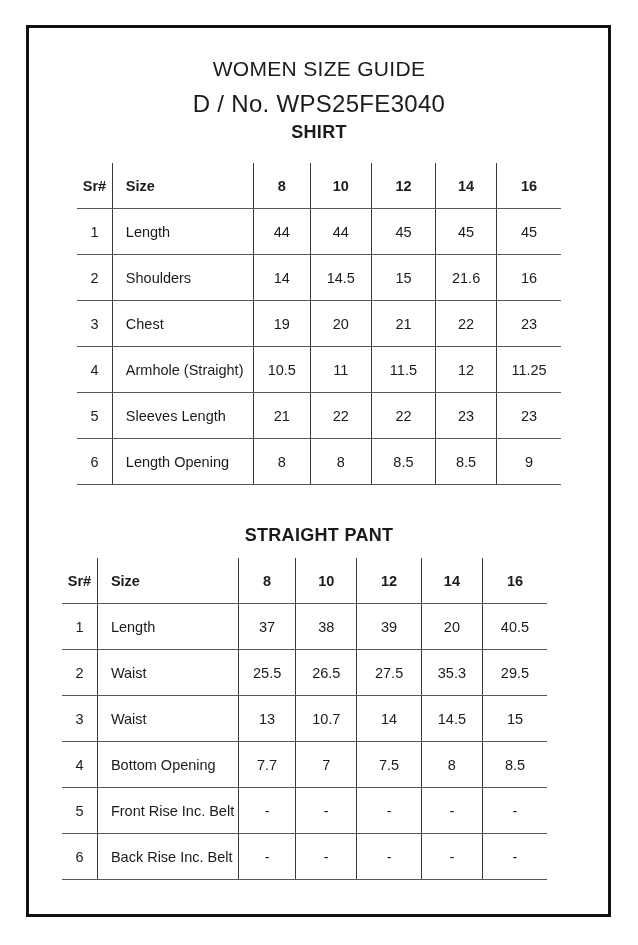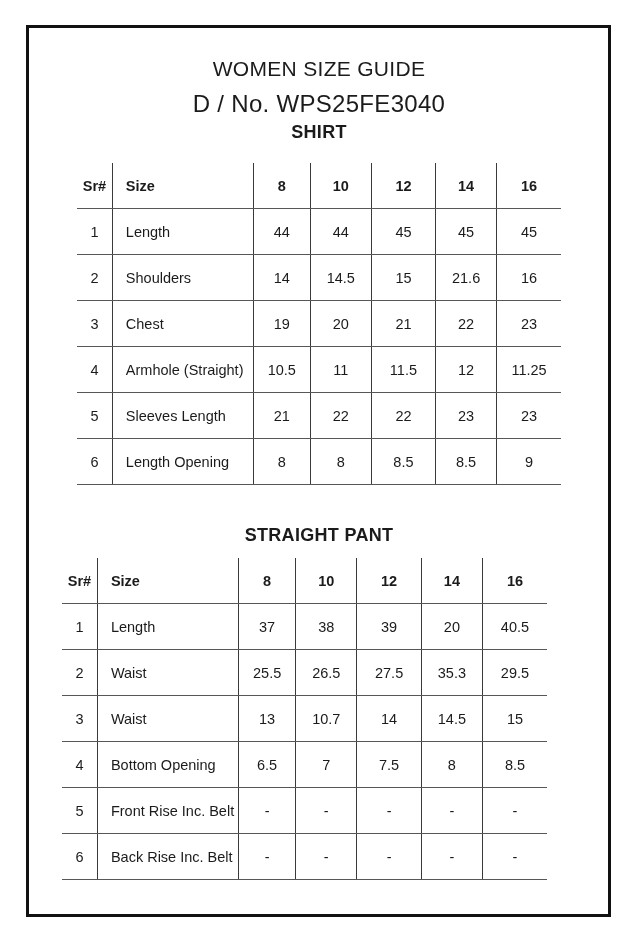--- a/index.html
+++ b/index.html
@@ -238,21 +238,21 @@
           <td class="cell-label">Waist</td>
           <td class="cell-val">13</td>
           <td class="cell-val">10.7</td>
           <td class="cell-val">14</td>
           <td class="cell-val">14.5</td>
           <td class="cell-val">15</td>
         </tr>
         <tr>
           <td class="cell-sr">4</td>
           <td class="cell-label">Bottom Opening</td>
-          <td class="cell-val">6.5</td>
+          <td class="cell-val">7.7</td>
           <td class="cell-val">7</td>
           <td class="cell-val">7.5</td>
           <td class="cell-val">8</td>
           <td class="cell-val">8.5</td>
         </tr>
         <tr>
           <td class="cell-sr">5</td>
           <td class="cell-label">Front Rise Inc. Belt</td>
           <td class="cell-val">-</td>
           <td class="cell-val">-</td>

